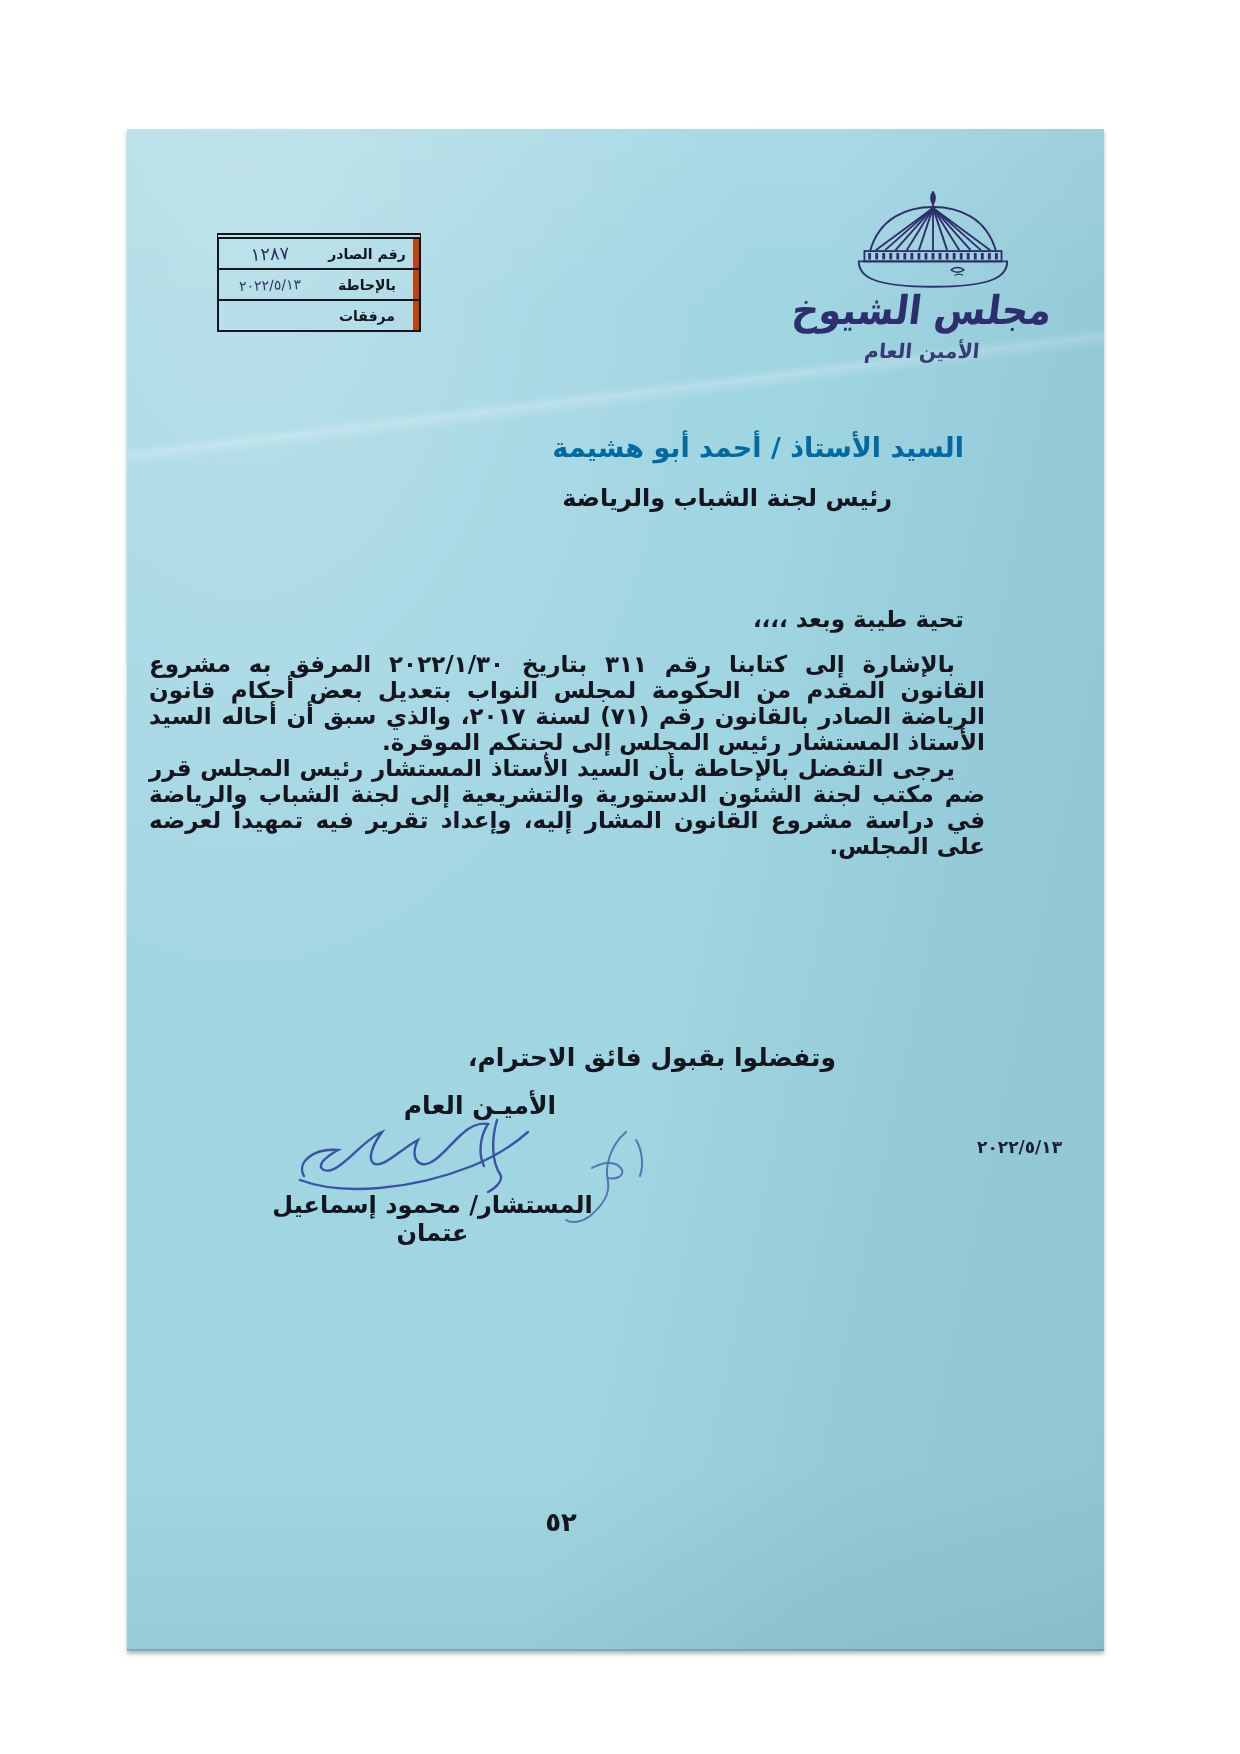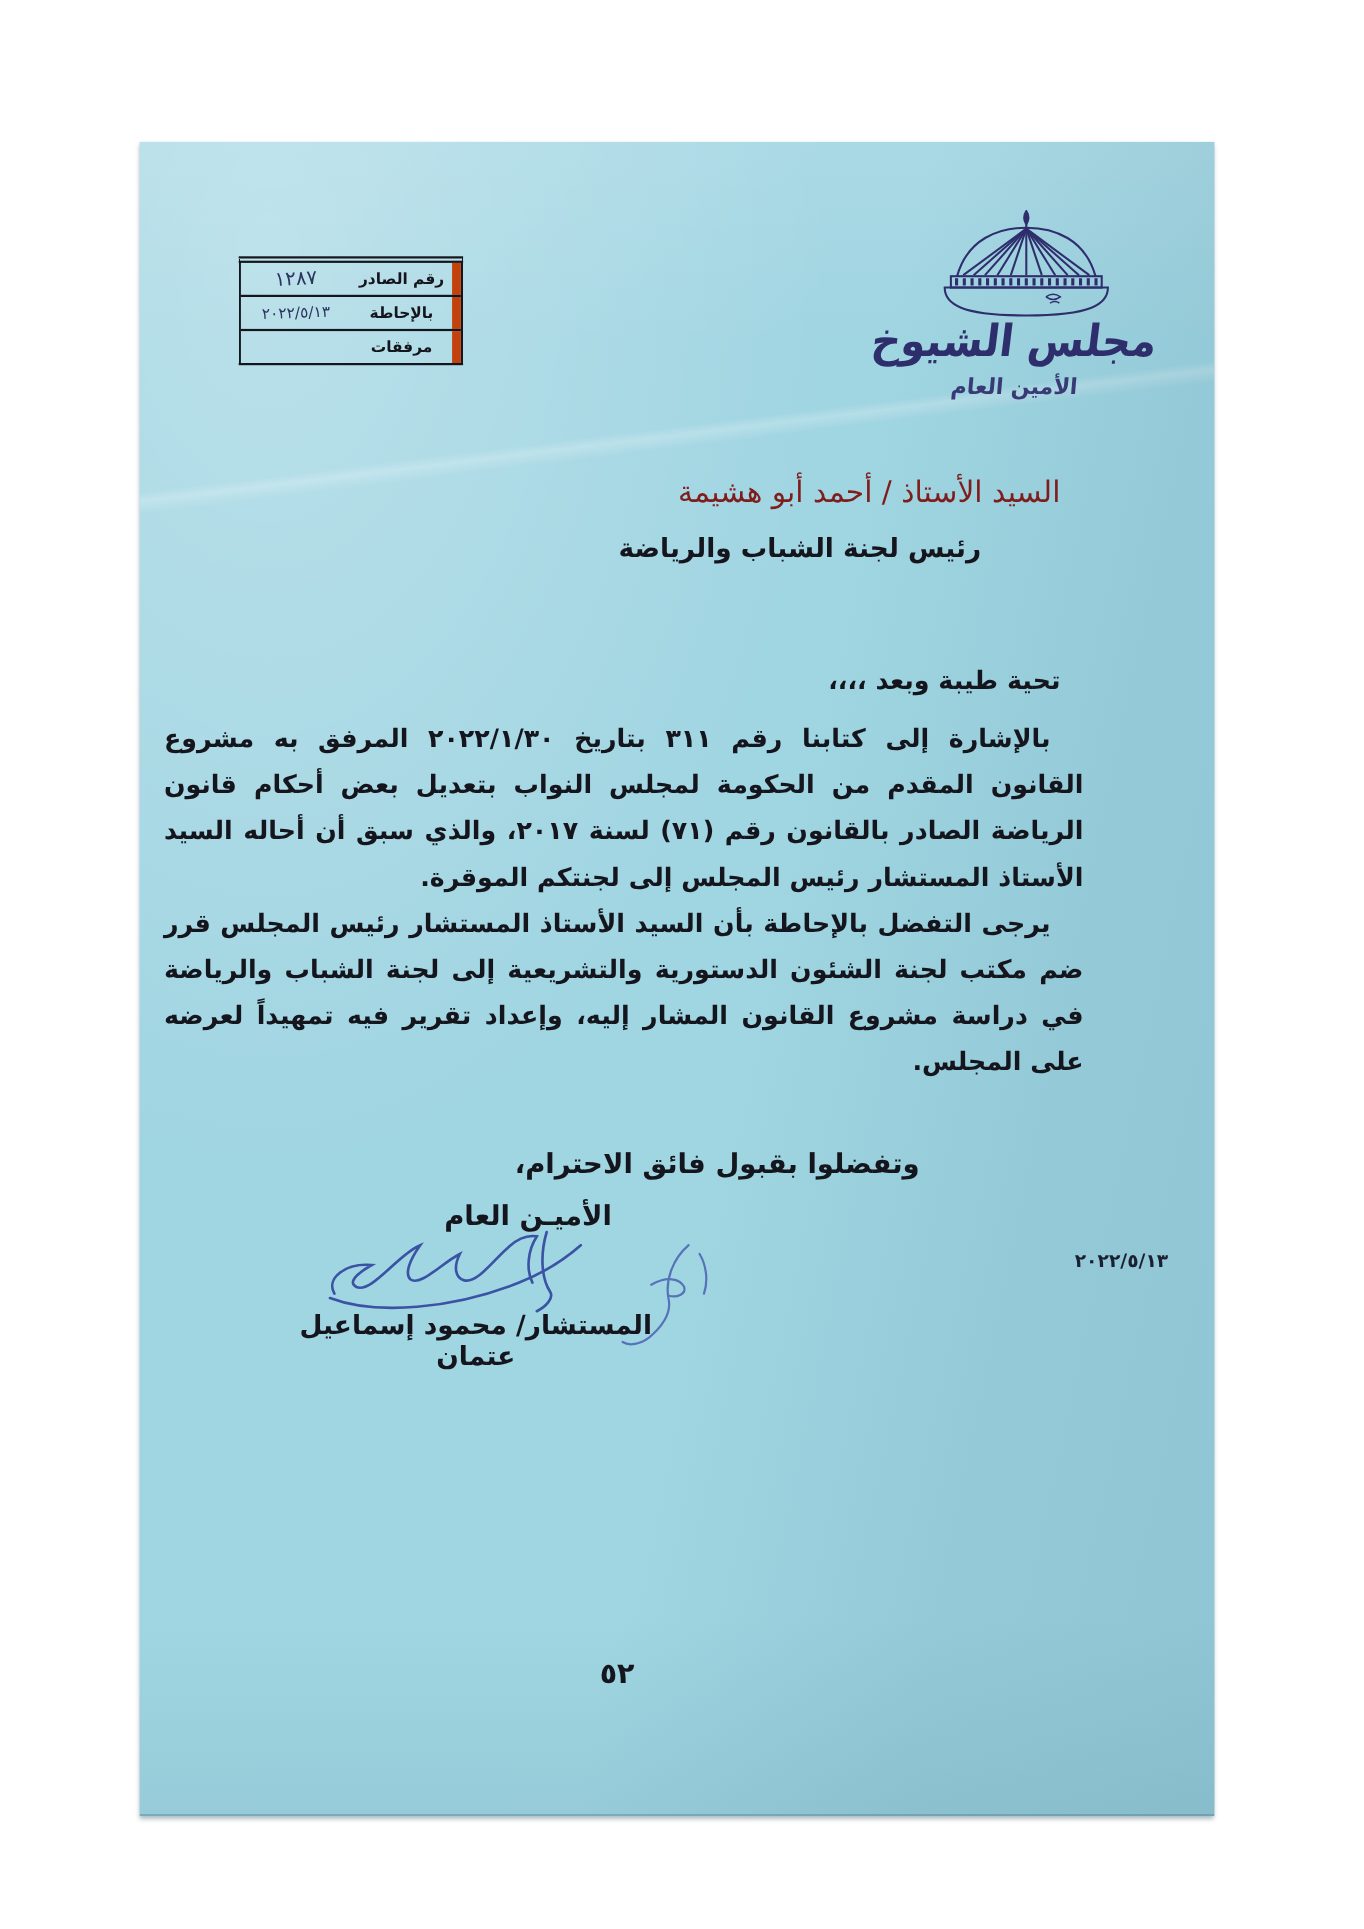--- a/index.html
+++ b/index.html
@@ -27,42 +27,42 @@
     display:flex;flex-direction:column;background:transparent;
   }
   .stamprow{display:flex;flex-direction:row;height:29px;border-top:2px solid #15151d;}
   .stamprow:first-child{border-top:none;}
   .stampval{
     flex:1 1 auto;display:flex;align-items:center;justify-content:center;
     color:#2c3560;font-size:18px;letter-spacing:3px;transform:rotate(-3deg);
   }
   .stampval.small{font-size:14px;letter-spacing:1px;transform:rotate(-2deg);}
   .stamplabel{
-    width:92px;border-right:8px solid #c2410c;display:flex;align-items:center;justify-content:center;
+    width:92px;border-right:6px solid #c2410c;display:flex;align-items:center;justify-content:center;
     font-size:14px;font-weight:700;color:#15151d;direction:rtl;
   }
   
   .dome{position:absolute;left:726px;top:62px;width:160px;height:108px;}
   .orgname{
     position:absolute;left:660px;top:160px;width:270px;text-align:center;direction:rtl;
     font-size:37px;font-weight:700;color:#2f2e6d;transform:skewX(-7deg) scaleY(1.08);
     letter-spacing:-1px;
   }
   .office{
     position:absolute;left:660px;top:210px;width:270px;text-align:center;direction:rtl;
     font-size:20px;font-weight:700;color:#2f2e6d;transform:skewX(-5deg);opacity:.92;
   }
   
-  .rcpt1{position:absolute;right:140px;top:303px;direction:rtl;font-size:27px;font-weight:400;color:#7f1d1d;}
+  .rcpt1{position:absolute;right:140px;top:303px;direction:rtl;font-size:27px;font-weight:700;color:#0369a1;}
   .rcpt2{position:absolute;right:212px;top:355px;direction:rtl;font-size:24px;font-weight:700;color:#15151d;}
   .greeting{position:absolute;right:140px;top:477px;direction:rtl;font-size:23px;font-weight:700;color:#15151d;}
   
   .body{
     position:absolute;right:120px;left:22px;top:522px;direction:rtl;text-align:justify;
-    font-size:23px;font-weight:700;color:#15151d;line-height:42px;width:836px;right:auto;
+    font-size:23px;font-weight:700;color:#15151d;line-height:26px;width:836px;right:auto;
   }
   .body p{margin:0;text-indent:30px;}
   
   .closing{position:absolute;left:275px;top:882px;width:500px;text-align:center;direction:rtl;
     font-size:25px;font-weight:700;color:#15151d;margin-top:32px;}
   .sigtitle{position:absolute;left:218px;top:962px;width:270px;text-align:center;direction:rtl;
     font-size:25px;font-weight:700;color:#15151d;}
   .signame{position:absolute;left:118px;top:1062px;width:375px;text-align:center;direction:rtl;
     font-size:24px;font-weight:700;color:#15151d;}
   .sigscribble{position:absolute;left:165px;top:985px;width:245px;height:90px;}

